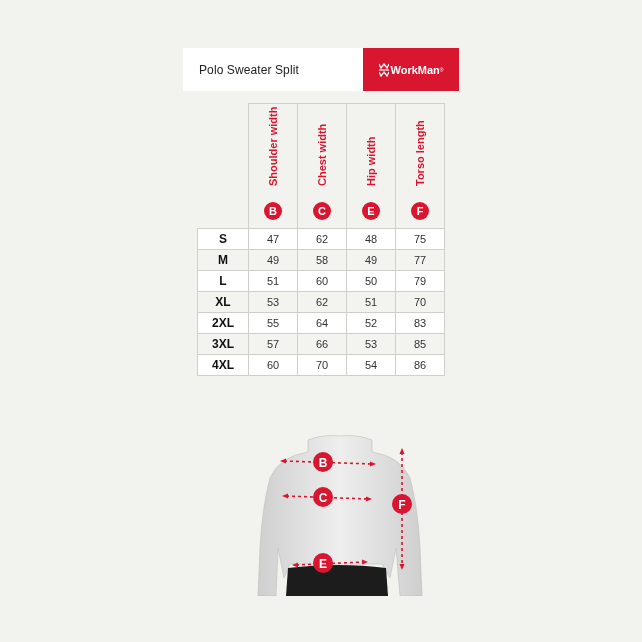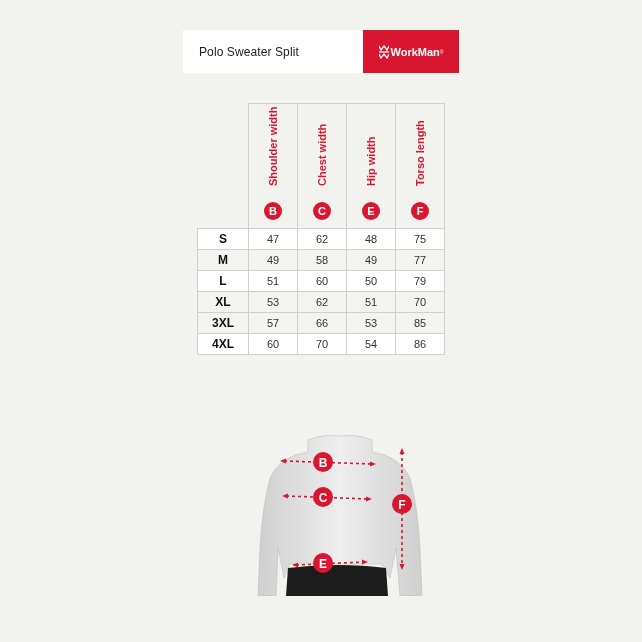--- a/index.html
+++ b/index.html
@@ -1,21 +1,21 @@
 <!DOCTYPE html>
 <html><head>
 <meta charset="utf-8">
 <style>
   html, body { margin:0; padding:0; }
   body {
     width:642px; height:642px; background:#f2f2ee; position:relative; overflow:hidden;
     font-family:"Liberation Sans", "DejaVu Sans", sans-serif;
   }
   .header {
-    position:absolute; left:183px; top:30px; width:276px; height:43px;
+    position:absolute; left:183px; top:48px; width:276px; height:43px;
     display:flex;
   }
   .header .title-box {
     width:180px; height:43px; background:#ffffff; display:flex; align-items:center;
   }
   .header .title-box span { margin-left:16px; font-size:12px; color:#222; letter-spacing:0.1px; }
   .header .brand-box {
     width:96px; height:43px; background:#d9162f; display:flex; align-items:center; justify-content:center;
     color:#fff; font-size:11px; font-weight:bold;text-align:center;
   }
@@ -123,20 +123,27 @@
       <td class="val">50</td>
       <td class="val">79</td>
     </tr>
     <tr class="even">
       <td class="size">XL</td>
       <td class="val">53</td>
       <td class="val">62</td>
       <td class="val">51</td>
       <td class="val">70</td>
     </tr>
+    <tr class="odd">
+      <td class="size">2XL</td>
+      <td class="val">55</td>
+      <td class="val">64</td>
+      <td class="val">52</td>
+      <td class="val">83</td>
+    </tr>
     <tr class="even">
       <td class="size">3XL</td>
       <td class="val">57</td>
       <td class="val">66</td>
       <td class="val">53</td>
       <td class="val">85</td>
     </tr>
     <tr class="odd">
       <td class="size">4XL</td>
       <td class="val">60</td>

